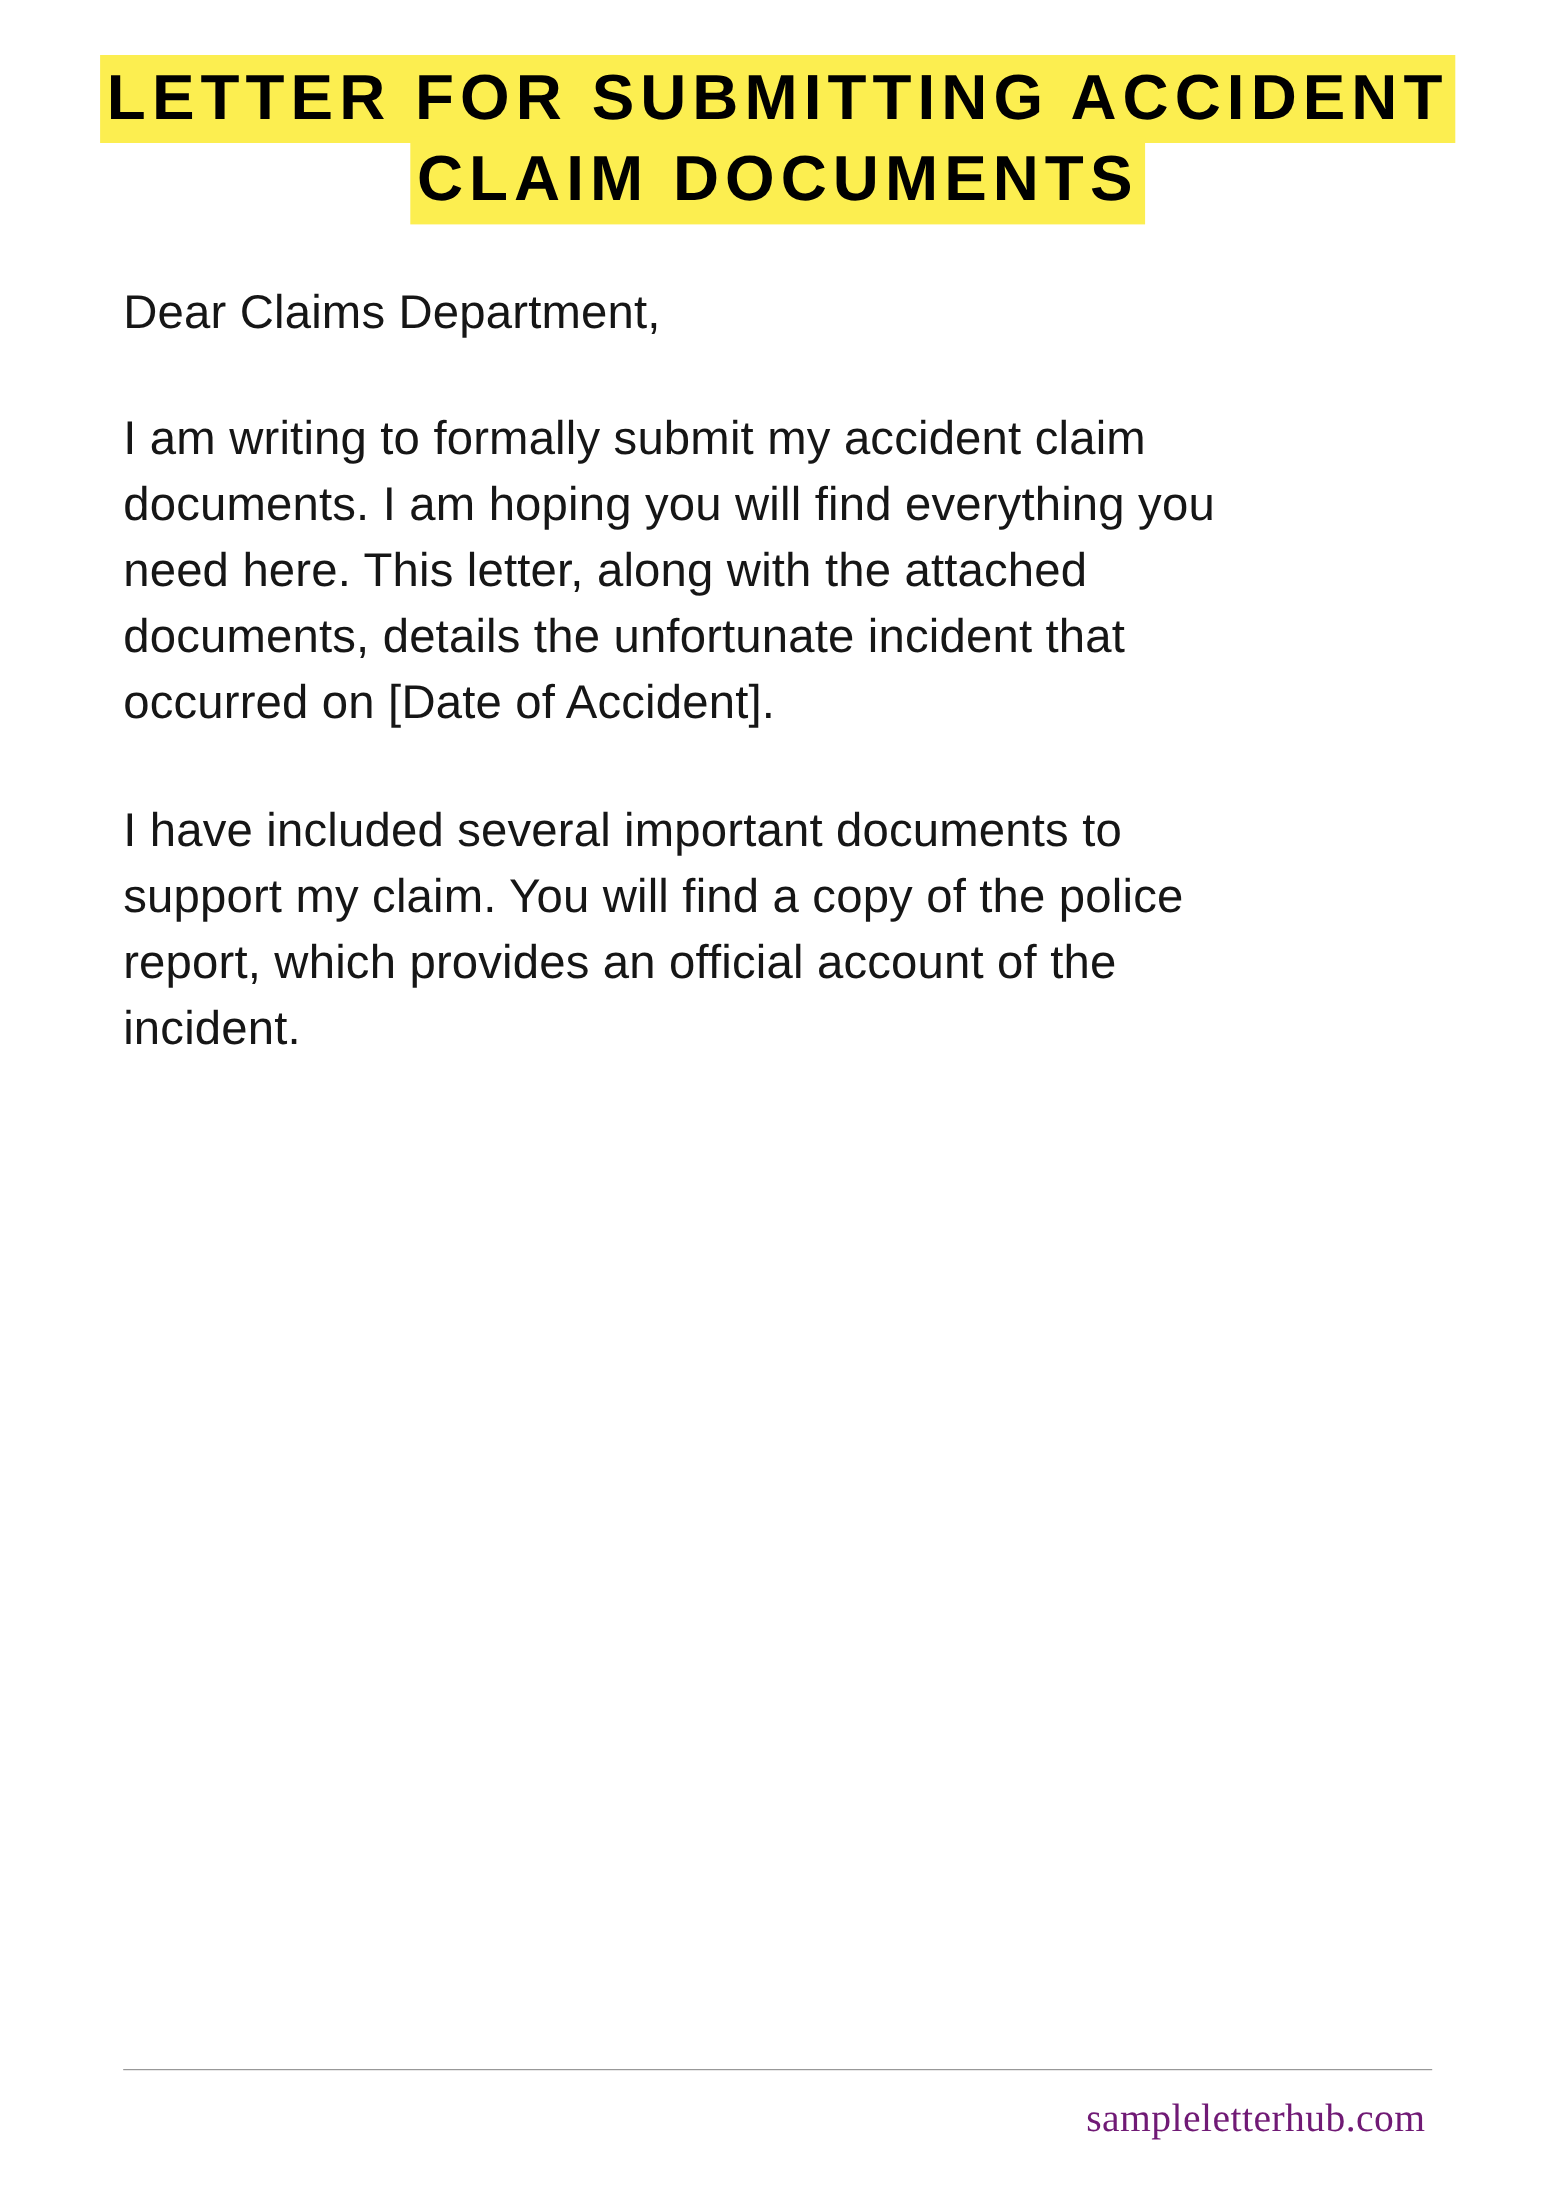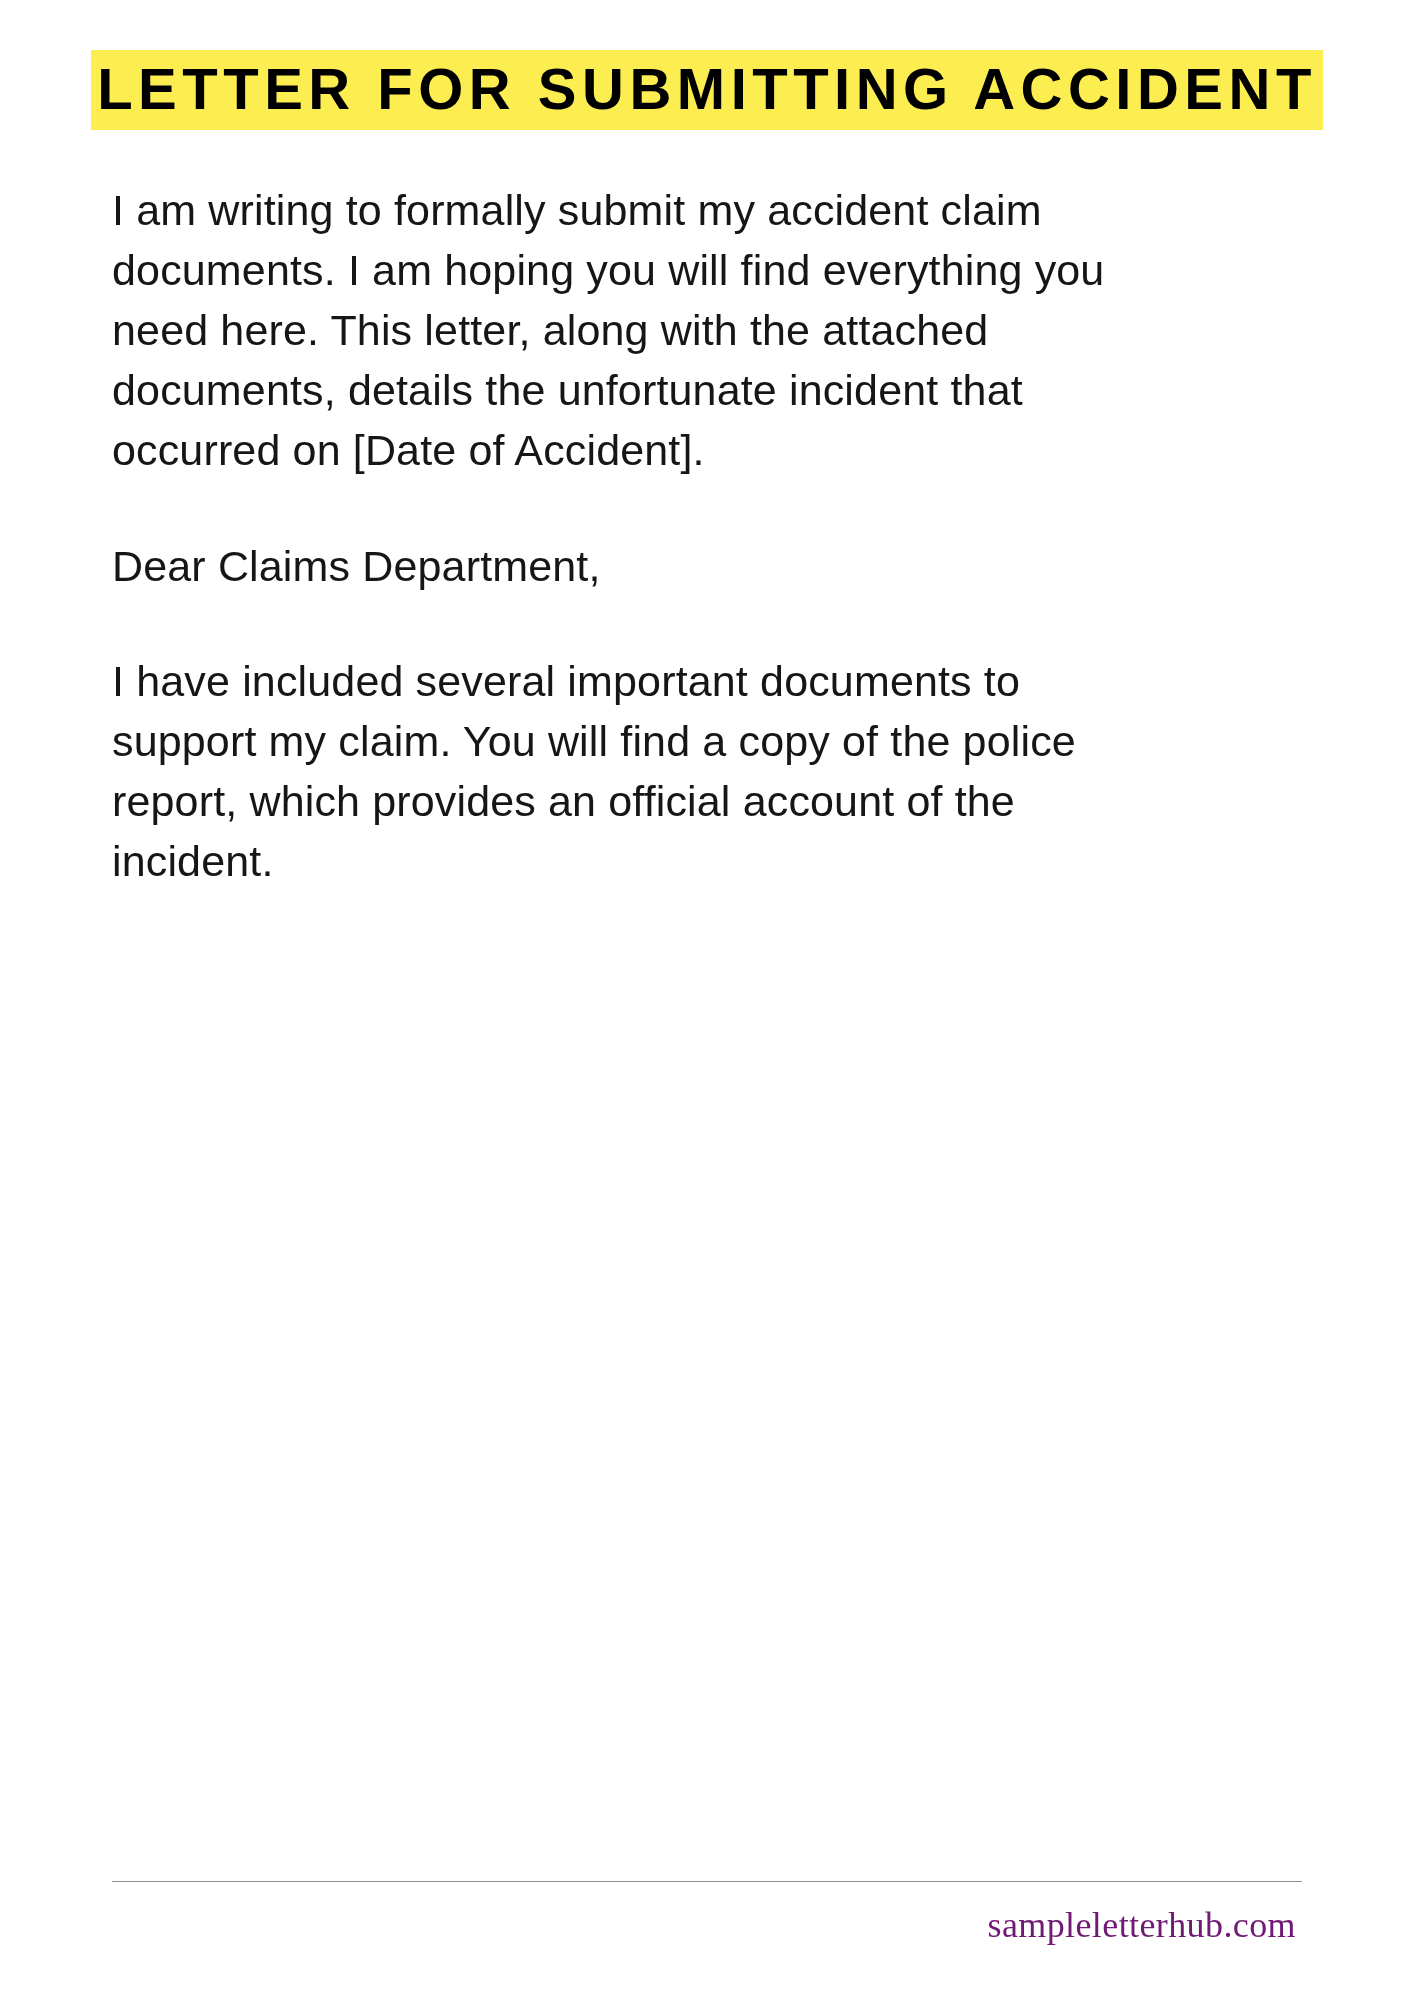--- a/index.html
+++ b/index.html
@@ -99,28 +99,29 @@
   }
 </style>
 </head>
 <body>
 
 <div class="page">
 
   <div class="title-block">
     <div class="title-wrap">
       <span class="title-line">Letter for Submitting Accident</span><br>
+      <span class="title-line">Claim Documents</span>
     </div>
   </div>
 
   <div class="letter-body">
 
+    <p class="para greeting">Dear Claims Department,</p>
+
     <p class="para">I am writing to formally submit my accident claim documents. I am hoping you will find everything you need here. This letter, along with the attached documents, details the unfortunate incident that occurred on [Date of Accident].</p>
-
-    <p class="para greeting">Dear Claims Department,</p>
 
 
     <p class="para">I have included several important documents to support my claim. You will find a copy of the police report, which provides an official account of the incident.</p>
 
 
   </div>
 
   <div class="footer">
     <hr class="footer-rule">
     <div class="footer-text">sampleletterhub.com</div>

